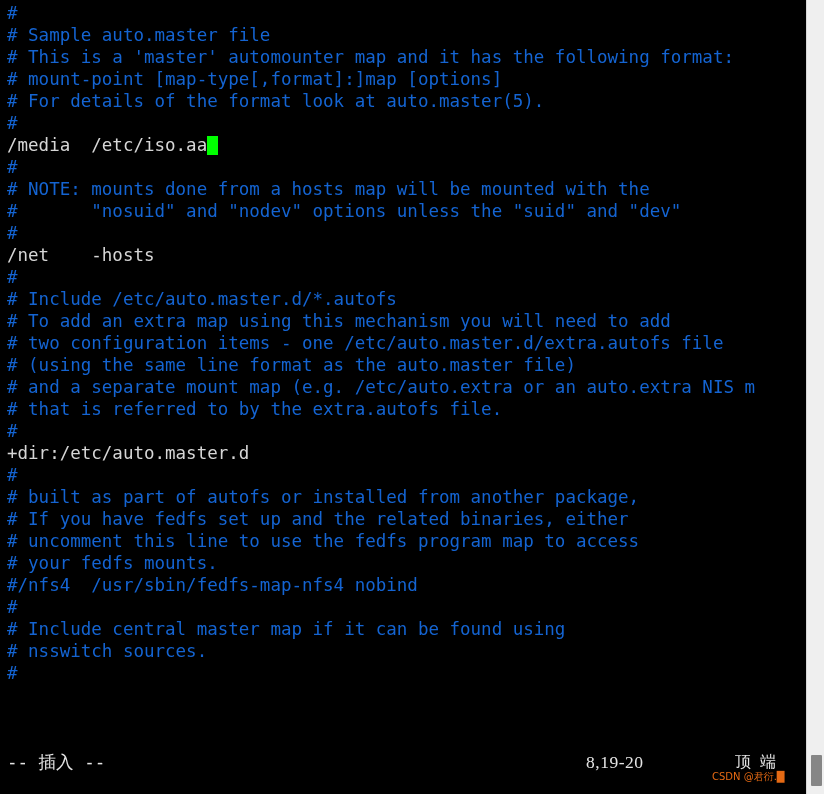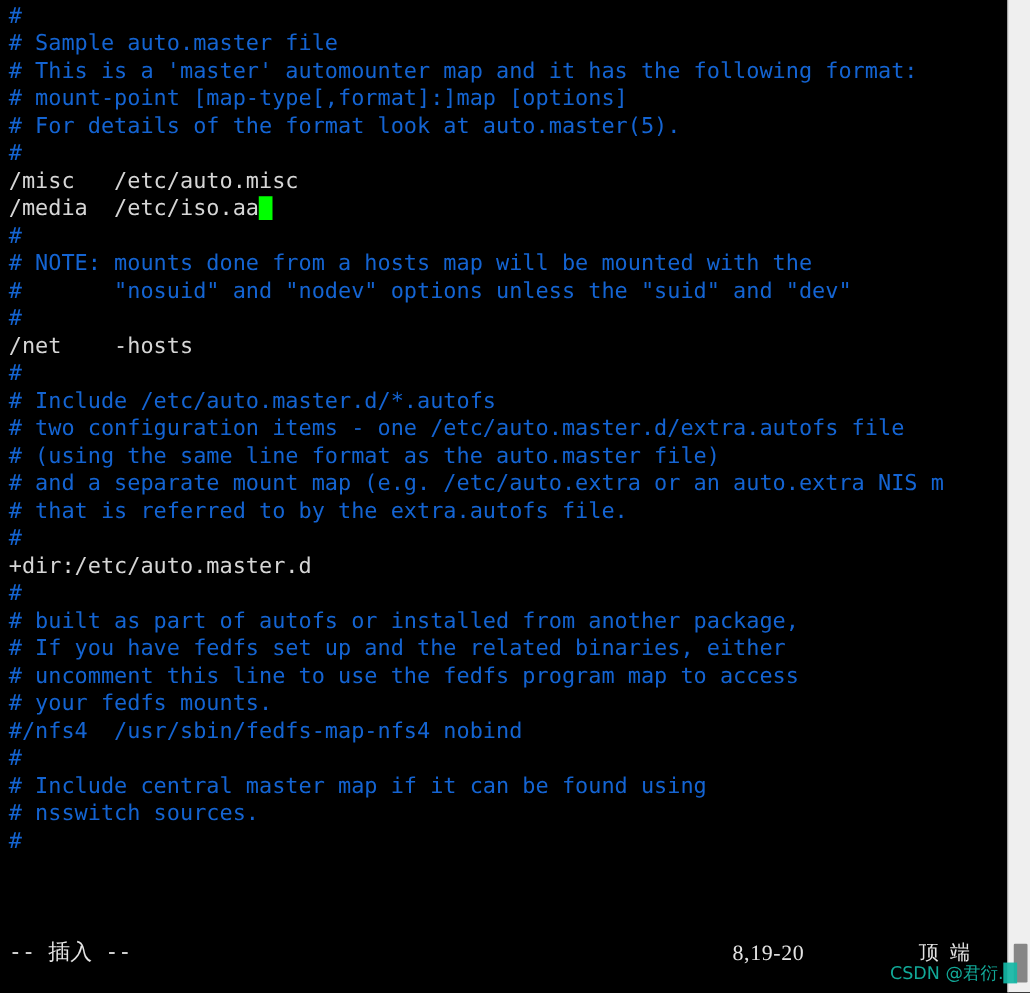--- a/index.html
+++ b/index.html
@@ -92,22 +92,22 @@
     letter-spacing: 2px;
     margin-left: 13px;
   }
 
   
   #watermark {
     position: absolute;
     left: 712px;
     top: 770px;
     font-family: "DejaVu Sans", "Liberation Sans", sans-serif;
-    font-size: 14px;
-    color: #14b8a6;
+    font-size: 10px;
+    color: #f97316;
     white-space: pre;
     opacity: 0.92;
     z-index: 5;
   }
 
   
   #scrollbar-track {
     position: absolute;
     left: 806px;
     top: 0;
@@ -133,29 +133,29 @@
 <div id="screen">
 
   <div id="terminal">
     <div id="buffer">
         <div class="line comment"><span>#</span></div>
         <div class="line comment"><span># Sample auto.master file</span></div>
         <div class="line comment"><span># This is a 'master' automounter map and it has the following format:</span></div>
         <div class="line comment"><span># mount-point [map-type[,format]:]map [options]</span></div>
         <div class="line comment"><span># For details of the format look at auto.master(5).</span></div>
         <div class="line comment"><span>#</span></div>
-        <div class="line entry"><span>/misc   /etc/auto.misc</span></div>
         <div class="line entry"><span>/media  /etc/iso.aa</span><span class="cursor"></span></div>
         <div class="line comment"><span>#</span></div>
         <div class="line comment"><span># NOTE: mounts done from a hosts map will be mounted with the</span></div>
         <div class="line comment"><span>#       "nosuid" and "nodev" options unless the "suid" and "dev"</span></div>
         <div class="line comment"><span>#</span></div>
         <div class="line entry"><span>/net    -hosts</span></div>
         <div class="line comment"><span>#</span></div>
         <div class="line comment"><span># Include /etc/auto.master.d/*.autofs</span></div>
+        <div class="line comment"><span># To add an extra map using this mechanism you will need to add</span></div>
         <div class="line comment"><span># two configuration items - one /etc/auto.master.d/extra.autofs file</span></div>
         <div class="line comment"><span># (using the same line format as the auto.master file)</span></div>
         <div class="line comment"><span># and a separate mount map (e.g. /etc/auto.extra or an auto.extra NIS m</span></div>
         <div class="line comment"><span># that is referred to by the extra.autofs file.</span></div>
         <div class="line comment"><span>#</span></div>
         <div class="line entry"><span>+dir:/etc/auto.master.d</span></div>
         <div class="line comment"><span>#</span></div>
         <div class="line comment"><span># built as part of autofs or installed from another package,</span></div>
         <div class="line comment"><span># If you have fedfs set up and the related binaries, either</span></div>
         <div class="line comment"><span># uncomment this line to use the fedfs program map to access</span></div>

